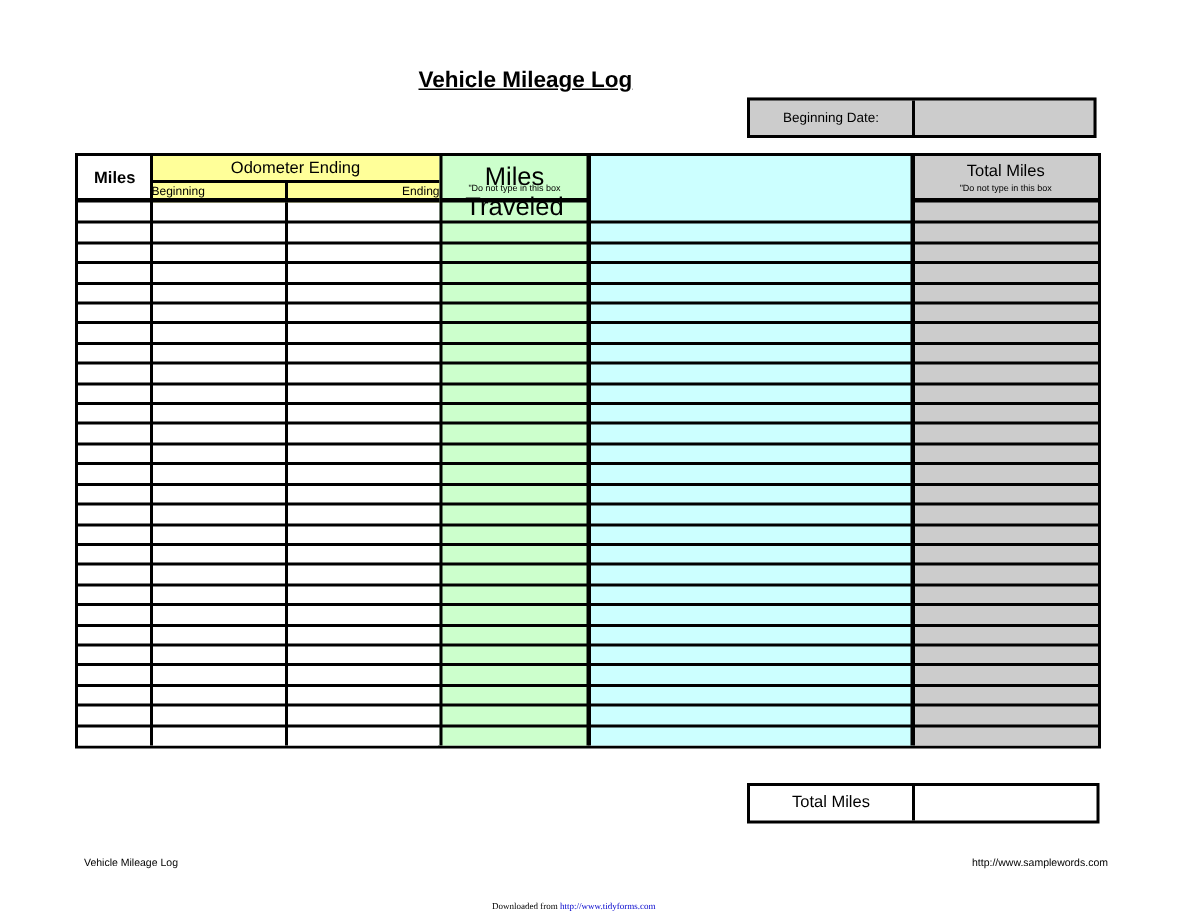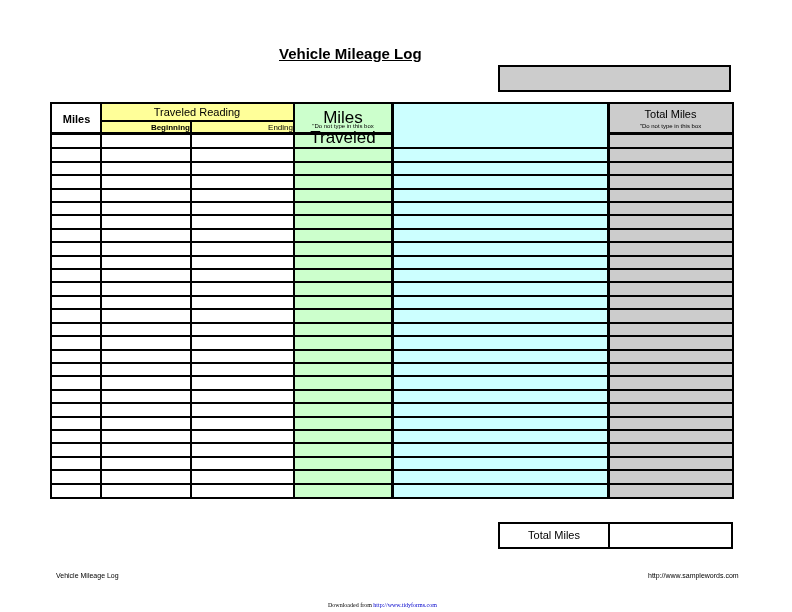--- a/index.html
+++ b/index.html
@@ -29,38 +29,39 @@
     #foot-right { left:648px; top:572px; font-size:7px; }
     #foot-center { left:328px; top:602px; font-size:6px; font-family:"Liberation Serif", serif; }
     #foot-center a { color:#0000cc; text-decoration:none; }
   </style>
 </head>
 <body>
 
 <div id="title" class="abs">Vehicle Mileage Log</div>
 
 <div id="bd-box" class="abs">
+  <div id="bd-label">Beginning Date:</div>
   <div id="bd-value"></div>
 </div>
 
 <div id="log" class="abs">
 
   <div class="col" style="left:0;width:49px;background:#fff;"></div>
   <div class="col" style="left:49px;width:191px;background:#fff;"></div>
   <div class="col" id="miles-col" style="left: 241px; width: 99px; background: rgb(204, 255, 204);"></div>
   <div class="col" id="purpose-col" style="left: 341px; width: 216px; background: rgb(204, 255, 255);"></div>
   <div class="col" id="total-col" style="left: 557px; width: 123px; background: rgb(204, 204, 204);"></div>
 
   <div class="hdr" style="left:0;width:49px;background:#fff;">
     <div class="htext" style="top:9px;font-size:11px;">Miles</div>
   </div>
   <div class="hdr" id="odo-hdr" style="left: 49px; width: 192px; background: rgb(255, 255, 153);">
-    <div class="htext" style="top:2px;font-size:11px;font-weight:normal;">Traveled Reading</div>
+    <div class="htext" style="top:2px;font-size:11px;font-weight:normal;">Odometer Ending</div>
     <div class="abs" style="left:0;right:0;top:16px;height:2px;background:#000;"></div>
-    <div class="abs" style="left:0;width:89px;top:19px;text-align:right;font-size:8px;font-weight:bold;">Beginning</div>
+    <div class="abs" style="left:0;width:89px;top:19px;text-align:left;font-size:8px;">Beginning</div>
     <div class="abs" style="left:89px;width:2px;top:16px;height:15px;background:#000;"></div>
     <div class="abs" style="left:91px;right:0;top:19px;text-align:right;font-size:8px;">Ending</div>
   </div>
   <div class="hdr" id="miles-hdr" style="left: 241px; width: 100px; background: rgb(204, 255, 204);">
     <div class="htext" style="top:4px;font-size:17px;font-weight:normal;">Miles Traveled</div>
     <div class="htext" style="top:19px;font-size:6px;font-weight:normal;">"Do not type in this box</div>
   </div>
   <div class="hdr" id="total-hdr" style="left: 557px; width: 123px; background: rgb(204, 204, 204);">
     <div class="htext" style="top:4px;font-size:11px;font-weight:normal;">Total Miles</div>
     <div class="htext" style="top:19px;font-size:6px;font-weight:normal;">"Do not type in this box</div>

